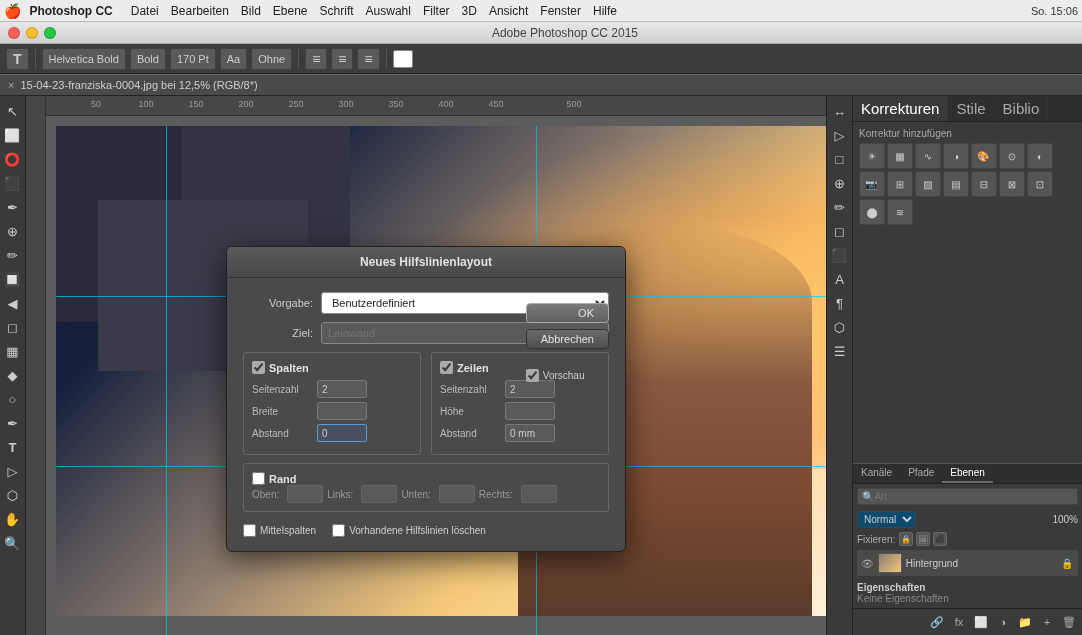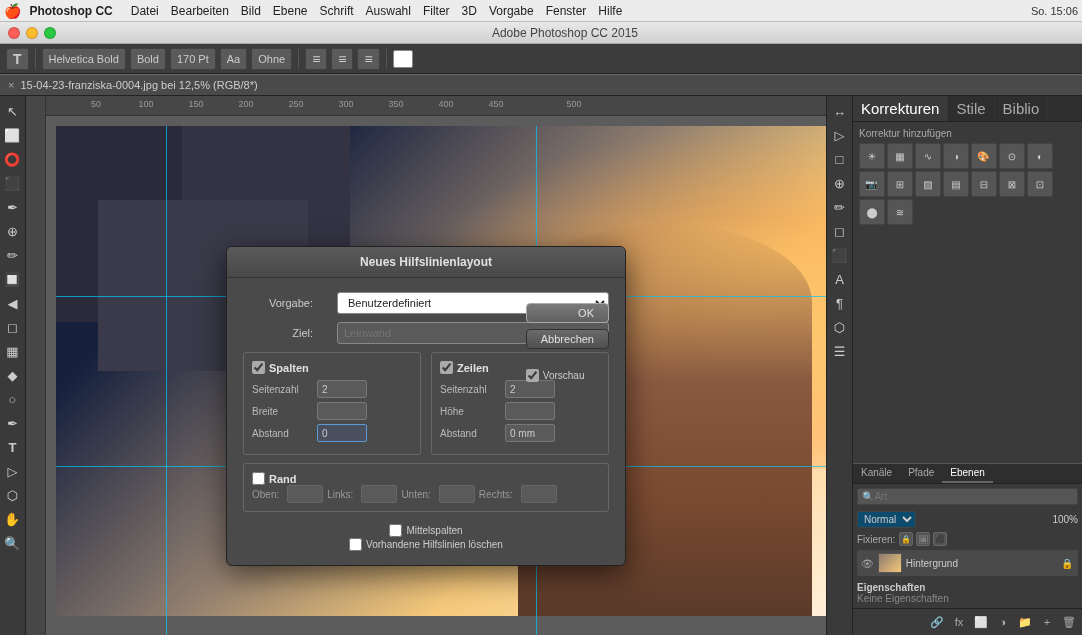--- a/index.html
+++ b/index.html
@@ -248,21 +248,21 @@
     .dialog-row {
       display: flex;
       align-items: center;
       margin-bottom: 8px;
     }
     .dialog-label {
       font-size: 11px;
       color: #ccc;
       width: 70px;
       text-align: right;
-      margin-right: 24px;
+      margin-right: 8px;
     }
     .dialog-select {
       flex: 1;
       background: #fff;
       border: 1px solid #888;
       border-radius: 3px;
       padding: 2px 6px;
       font-size: 11px;
       color: #222;
       height: 22px;
@@ -351,23 +351,22 @@
       border-radius: 2px;
       color: #888;
       font-size: 10px;
       padding: 1px 4px;
       width: 36px;
       height: 18px;
     }
     .dialog-bottom-row {
       display: flex;
       align-items: center;
-      gap: 1px;
+      gap: 16px;
       padding-top: 4px;
-      flex-direction: column;
     }
     .dialog-btn {
       background: linear-gradient(to bottom, #6a6a6a, #505050);
       border: 1px solid #333;
       border-radius: 4px;
       color: #e0e0e0;
       font-size: 11px;
       padding: 3px 14px;
       cursor: pointer;
       min-width: 70px;
@@ -402,21 +401,21 @@
   <span class="apple">🍎</span>
   <span class="app-name">Photoshop CC</span>
   <span class="menu-item">Datei</span>
   <span class="menu-item">Bearbeiten</span>
   <span class="menu-item">Bild</span>
   <span class="menu-item">Ebene</span>
   <span class="menu-item">Schrift</span>
   <span class="menu-item">Auswahl</span>
   <span class="menu-item">Filter</span>
   <span class="menu-item">3D</span>
-  <span class="menu-item">Vorgabe</span>
+  <span class="menu-item">Ansicht</span>
   <span class="menu-item">Fenster</span>
   <span class="menu-item">Hilfe</span>
   <span class="mac-time">So. 15:06</span>
 </div>
 
 <div class="mac-titlebar">
   <div class="mac-traffic-lights">
     <div class="mac-btn close"></div>
     <div class="mac-btn minimize"></div>
     <div class="mac-btn maximize"></div>

